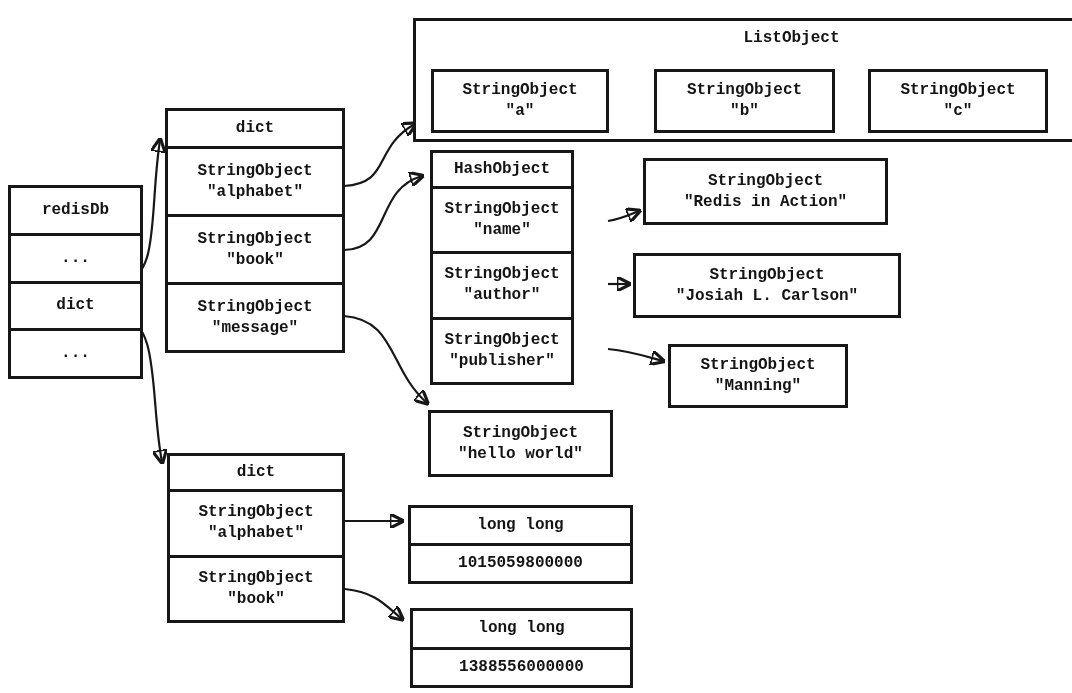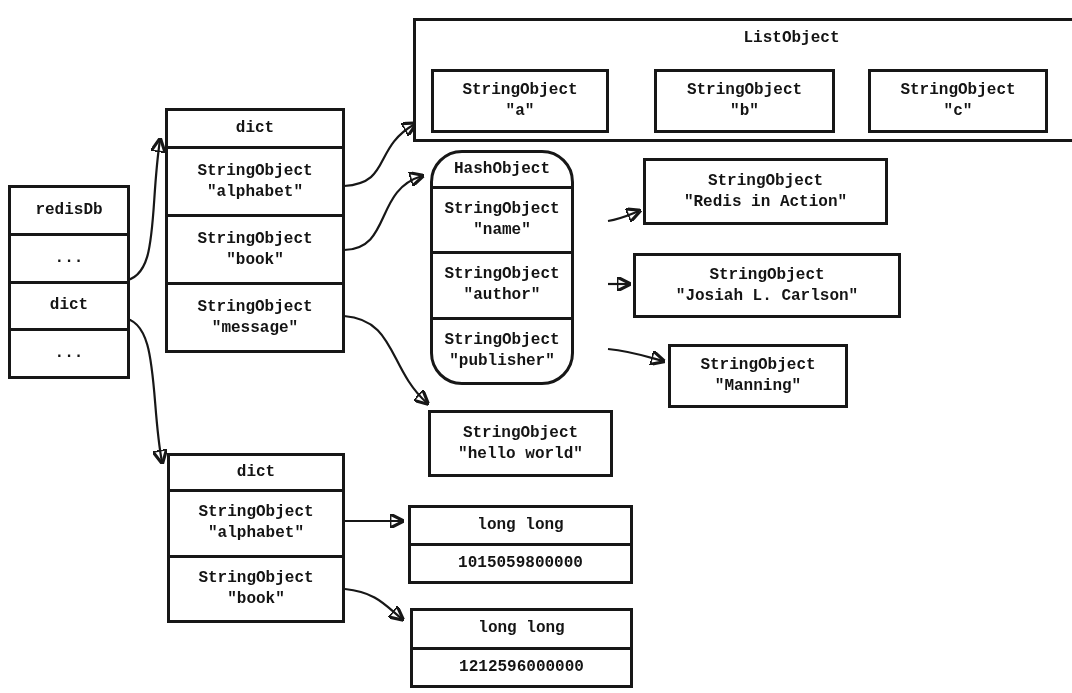--- a/index.html
+++ b/index.html
@@ -14,39 +14,39 @@
   }
   .row{
     flex:1; display:flex; flex-direction:column; align-items:center; justify-content:center;
     border-bottom:3px solid #171717; box-sizing:border-box;
     font-size:16px; line-height:21px; text-align:right; white-space:pre;
   }
   .row:last-child{border-bottom:none;}
   .hdr{flex:0 0 36px;}
   .single{flex-direction:row;}
   
-  #redisdb{left:8px; top:185px; width:122px; height:194px;}
+  #redisdb{left:8px; top:185px; width:135px; height:194px;}
   
   #main-dict{left:165px; top:108px; width:180px; height:245px;}
   #main-dict .hdr{flex:0 0 38px;}
   
   #list-object{left:413px; top:18px; width:757px; height:124px; display:block;}
   #list-object .label{
     position:absolute; top:8px; left:0; width:100%; text-align:center; font-size:16px;
   }
   .list-item{
     position:absolute; top:48px; height:64px; border:3px solid #171717; background:#fff;
     box-sizing:border-box; display:flex; flex-direction:column; align-items:center;
     justify-content:center; font-size:16px; line-height:21px; white-space:pre;
   }
   #list-item-a{left:15px; width:178px;}
   #list-item-b{left:238px; width:181px;}
   #list-item-c{left:452px; width:180px;}
   
-  #hash-object{left:430px; top:150px; width:144px; height:235px;border-radius:32px;}
+  #hash-object{left:430px; top:150px; width:144px; height:235px;}
   
   #val-name{left:643px; top:158px; width:245px; height:67px;}
   #val-author{left:633px; top:253px; width:268px; height:65px;}
   #val-publisher{left:668px; top:344px; width:180px; height:64px;}
   #val-message{left:428px; top:410px; width:185px; height:67px;}
   .valbox .row{border-bottom:none;}
   
   #expires-dict{left:167px; top:453px; width:178px; height:170px;}
   
   #long1{left:408px; top:505px; width:225px; height:79px;}
@@ -171,16 +171,16 @@
       <span>"book"</span>
     </div>
   </div>
 
   <div class="box" id="long1">
     <div class="row single">long long</div>
     <div class="row single">1015059800000</div>
   </div>
   <div class="box" id="long2">
     <div class="row single">long long</div>
-    <div class="row single">1212596000000</div>
+    <div class="row single">1388556000000</div>
   </div>
 
 </div>
 
 </body></html>

